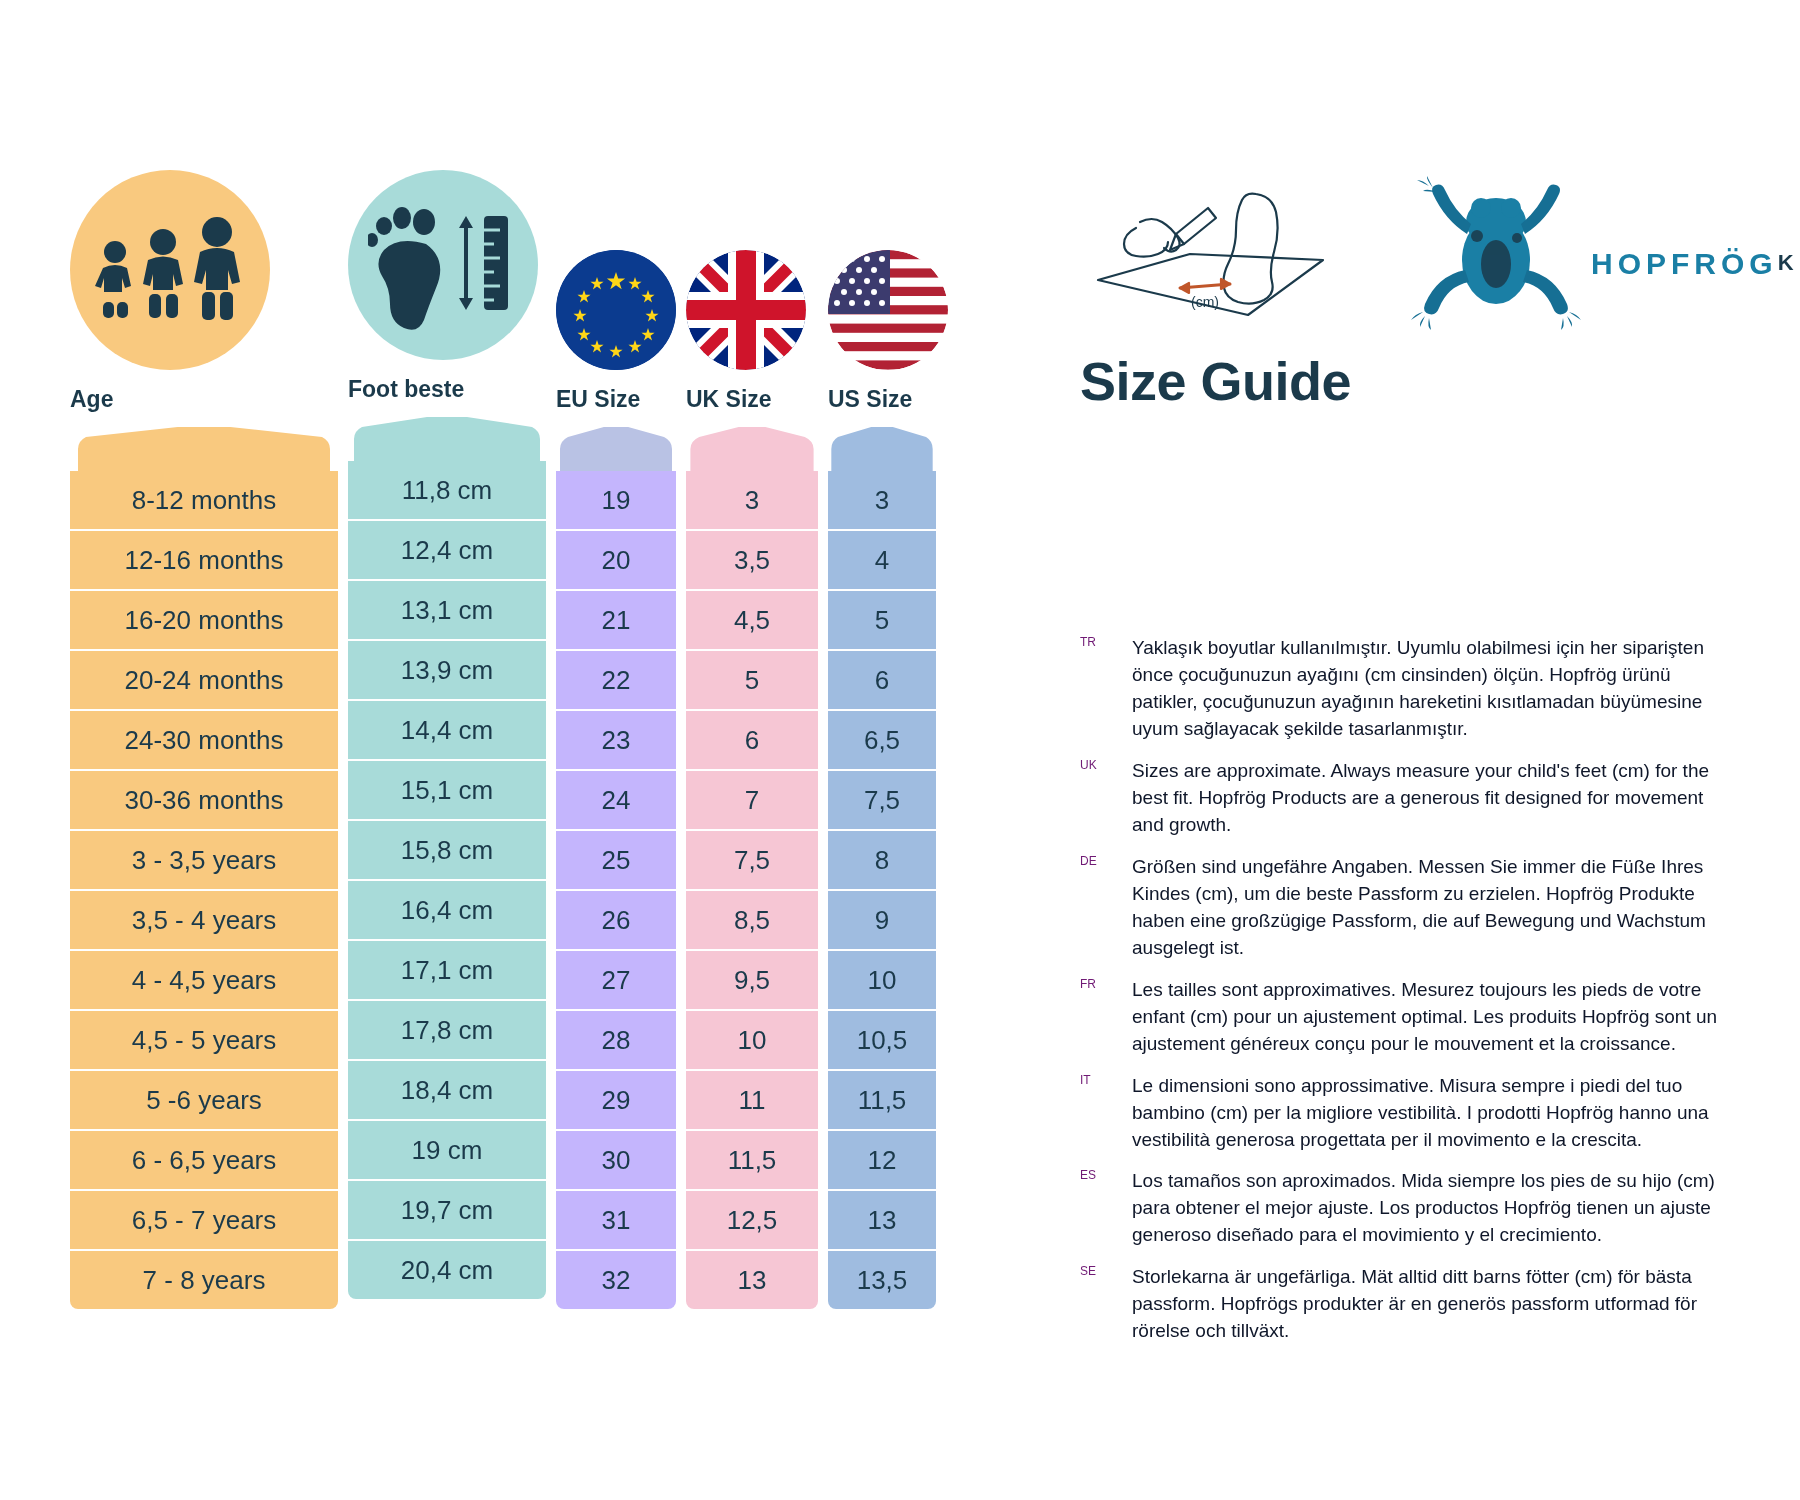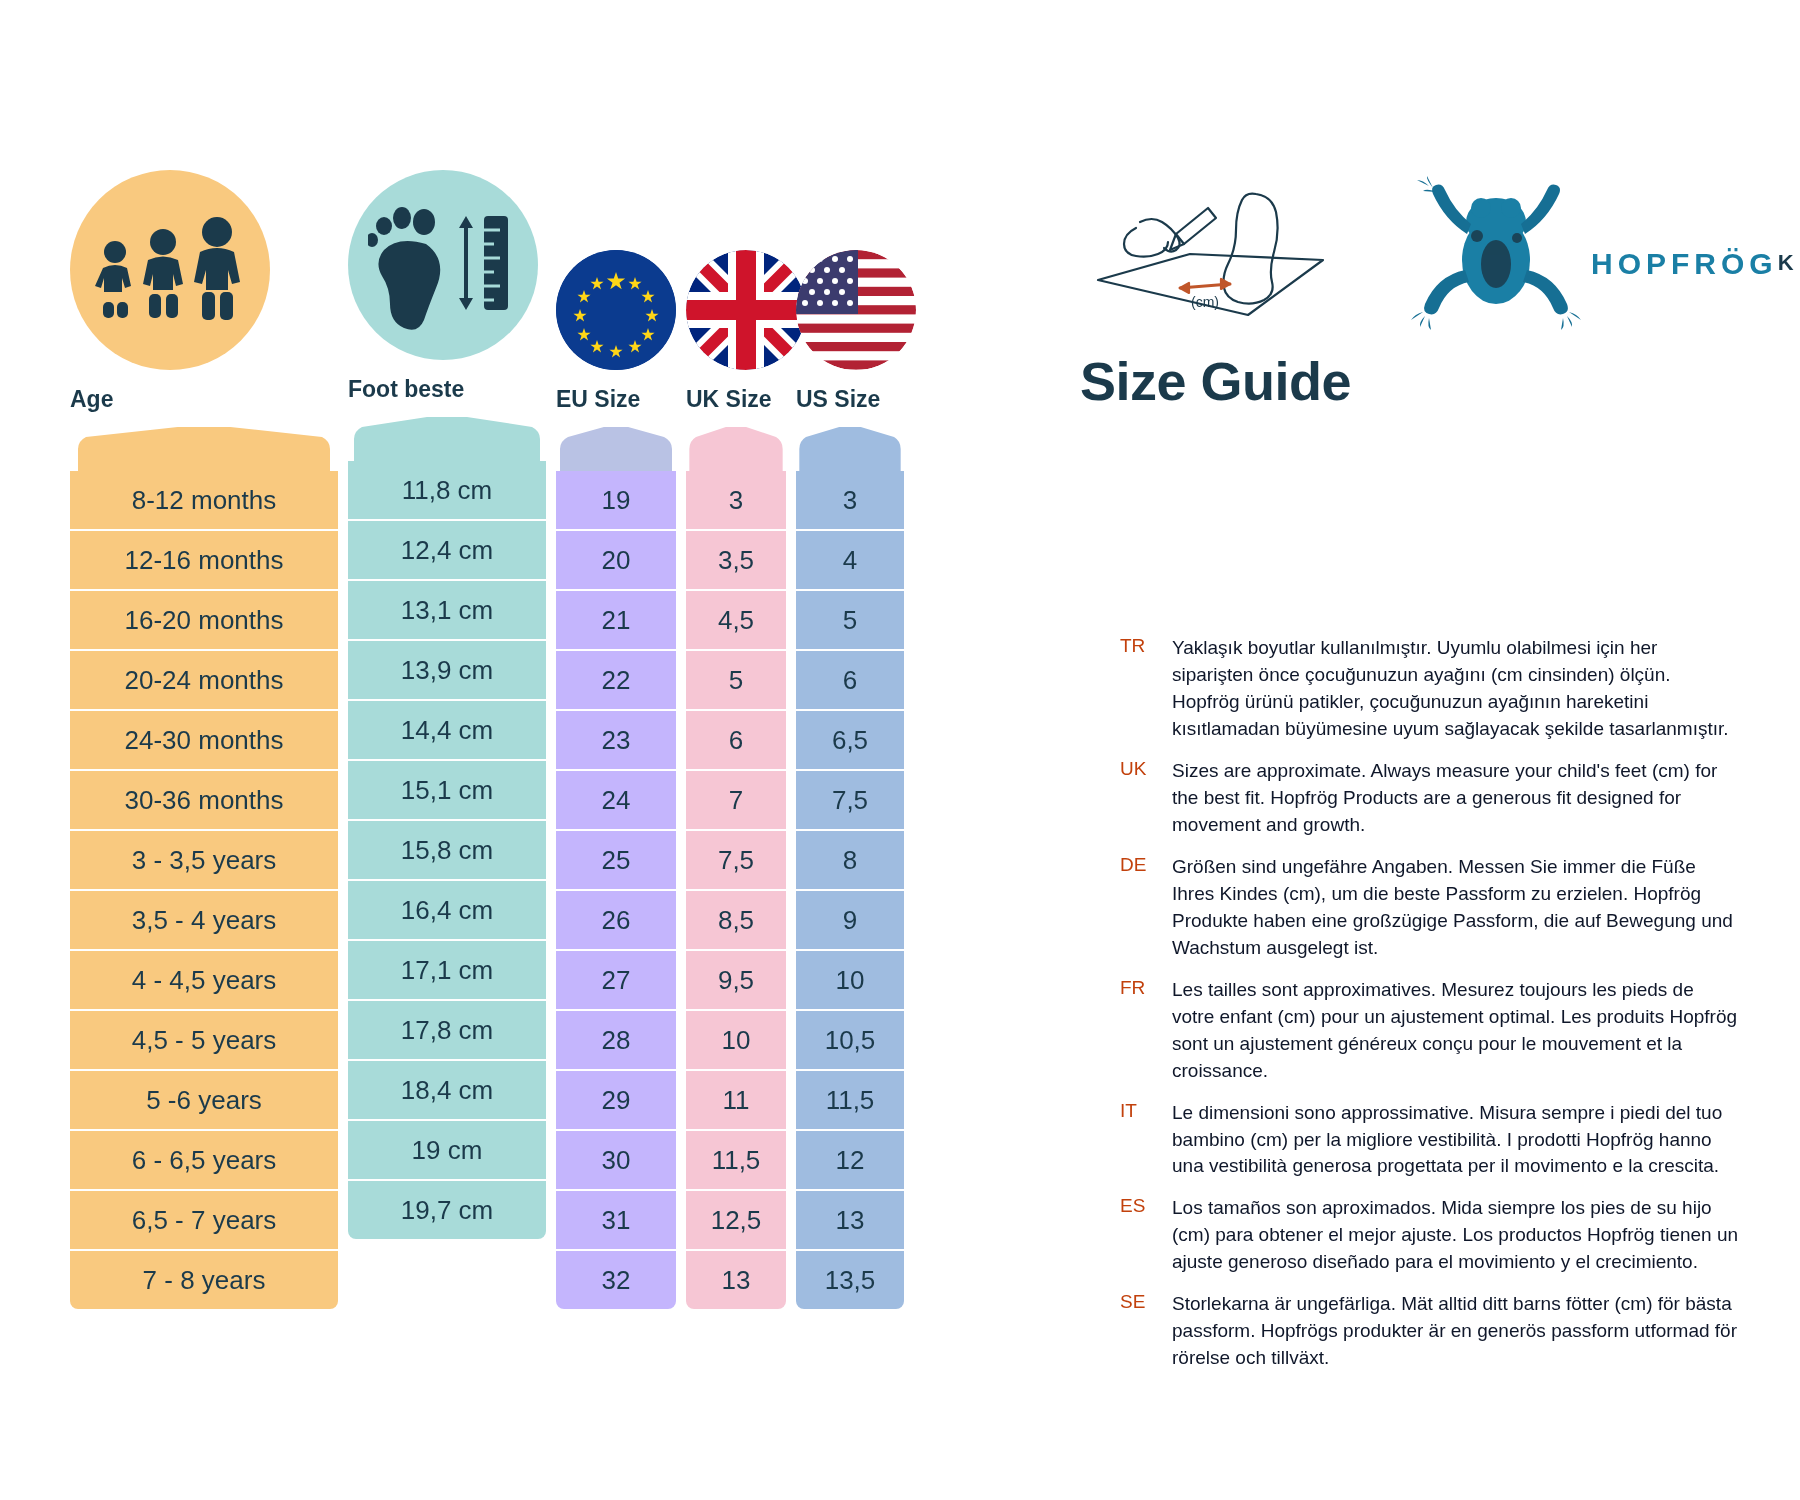--- a/index.html
+++ b/index.html
@@ -46,21 +46,21 @@
 
   .col {
     display: flex;
     flex-direction: column;
     align-items: flex-start;
   }
 
   .col-age      { width: 268px; }
   .col-foot     { width: 198px; }
   .col-eu       { width: 120px; }
-  .col-uk       { width: 100px; }
+  .col-uk       { width: 132px; }
   .col-us       { width: 108px; }
 
   
   .badge {
     border-radius: 50%;
     display: flex;
     align-items: center;
     justify-content: center;
     overflow: hidden;
     position: relative;
@@ -160,23 +160,22 @@
   .notes {
     margin-top: 235px;
   }
   .note {
     display: flex;
     margin-bottom: 15px;
   }
   .note-lang {
     width: 52px;
     flex: none;
-    font-size: 19px;
-    color: #c2410c;
-    margin-left: 40px;
+    font-size: 12px;
+    color: #701a75;
   }
   .note-text {
     flex: 1;
     font-size: 19px;
     line-height: 1.42;
     color: #0f172a;
   }
 
   
   .flag-circle { border-radius: 50%; overflow: hidden; }
@@ -277,20 +276,21 @@
             <div class="cell">13,9 cm</div>
             <div class="cell">14,4 cm</div>
             <div class="cell">15,1 cm</div>
             <div class="cell">15,8 cm</div>
             <div class="cell">16,4 cm</div>
             <div class="cell">17,1 cm</div>
             <div class="cell">17,8 cm</div>
             <div class="cell">18,4 cm</div>
             <div class="cell">19 cm</div>
             <div class="cell">19,7 cm</div>
+            <div class="cell">20,4 cm</div>
           </div>
         </div>
       </div>
 
       <div class="col col-eu" style="padding-top:80px">
         <div class="badge badge-sm flag-circle" style="background:#0b3b8f">
           <svg width="120" height="120" viewBox="0 0 120 120">
             <circle cx="60" cy="60" r="60" fill="#0b3b8f"></circle>
             <g fill="#ffd617">
               <g id="eustars">

